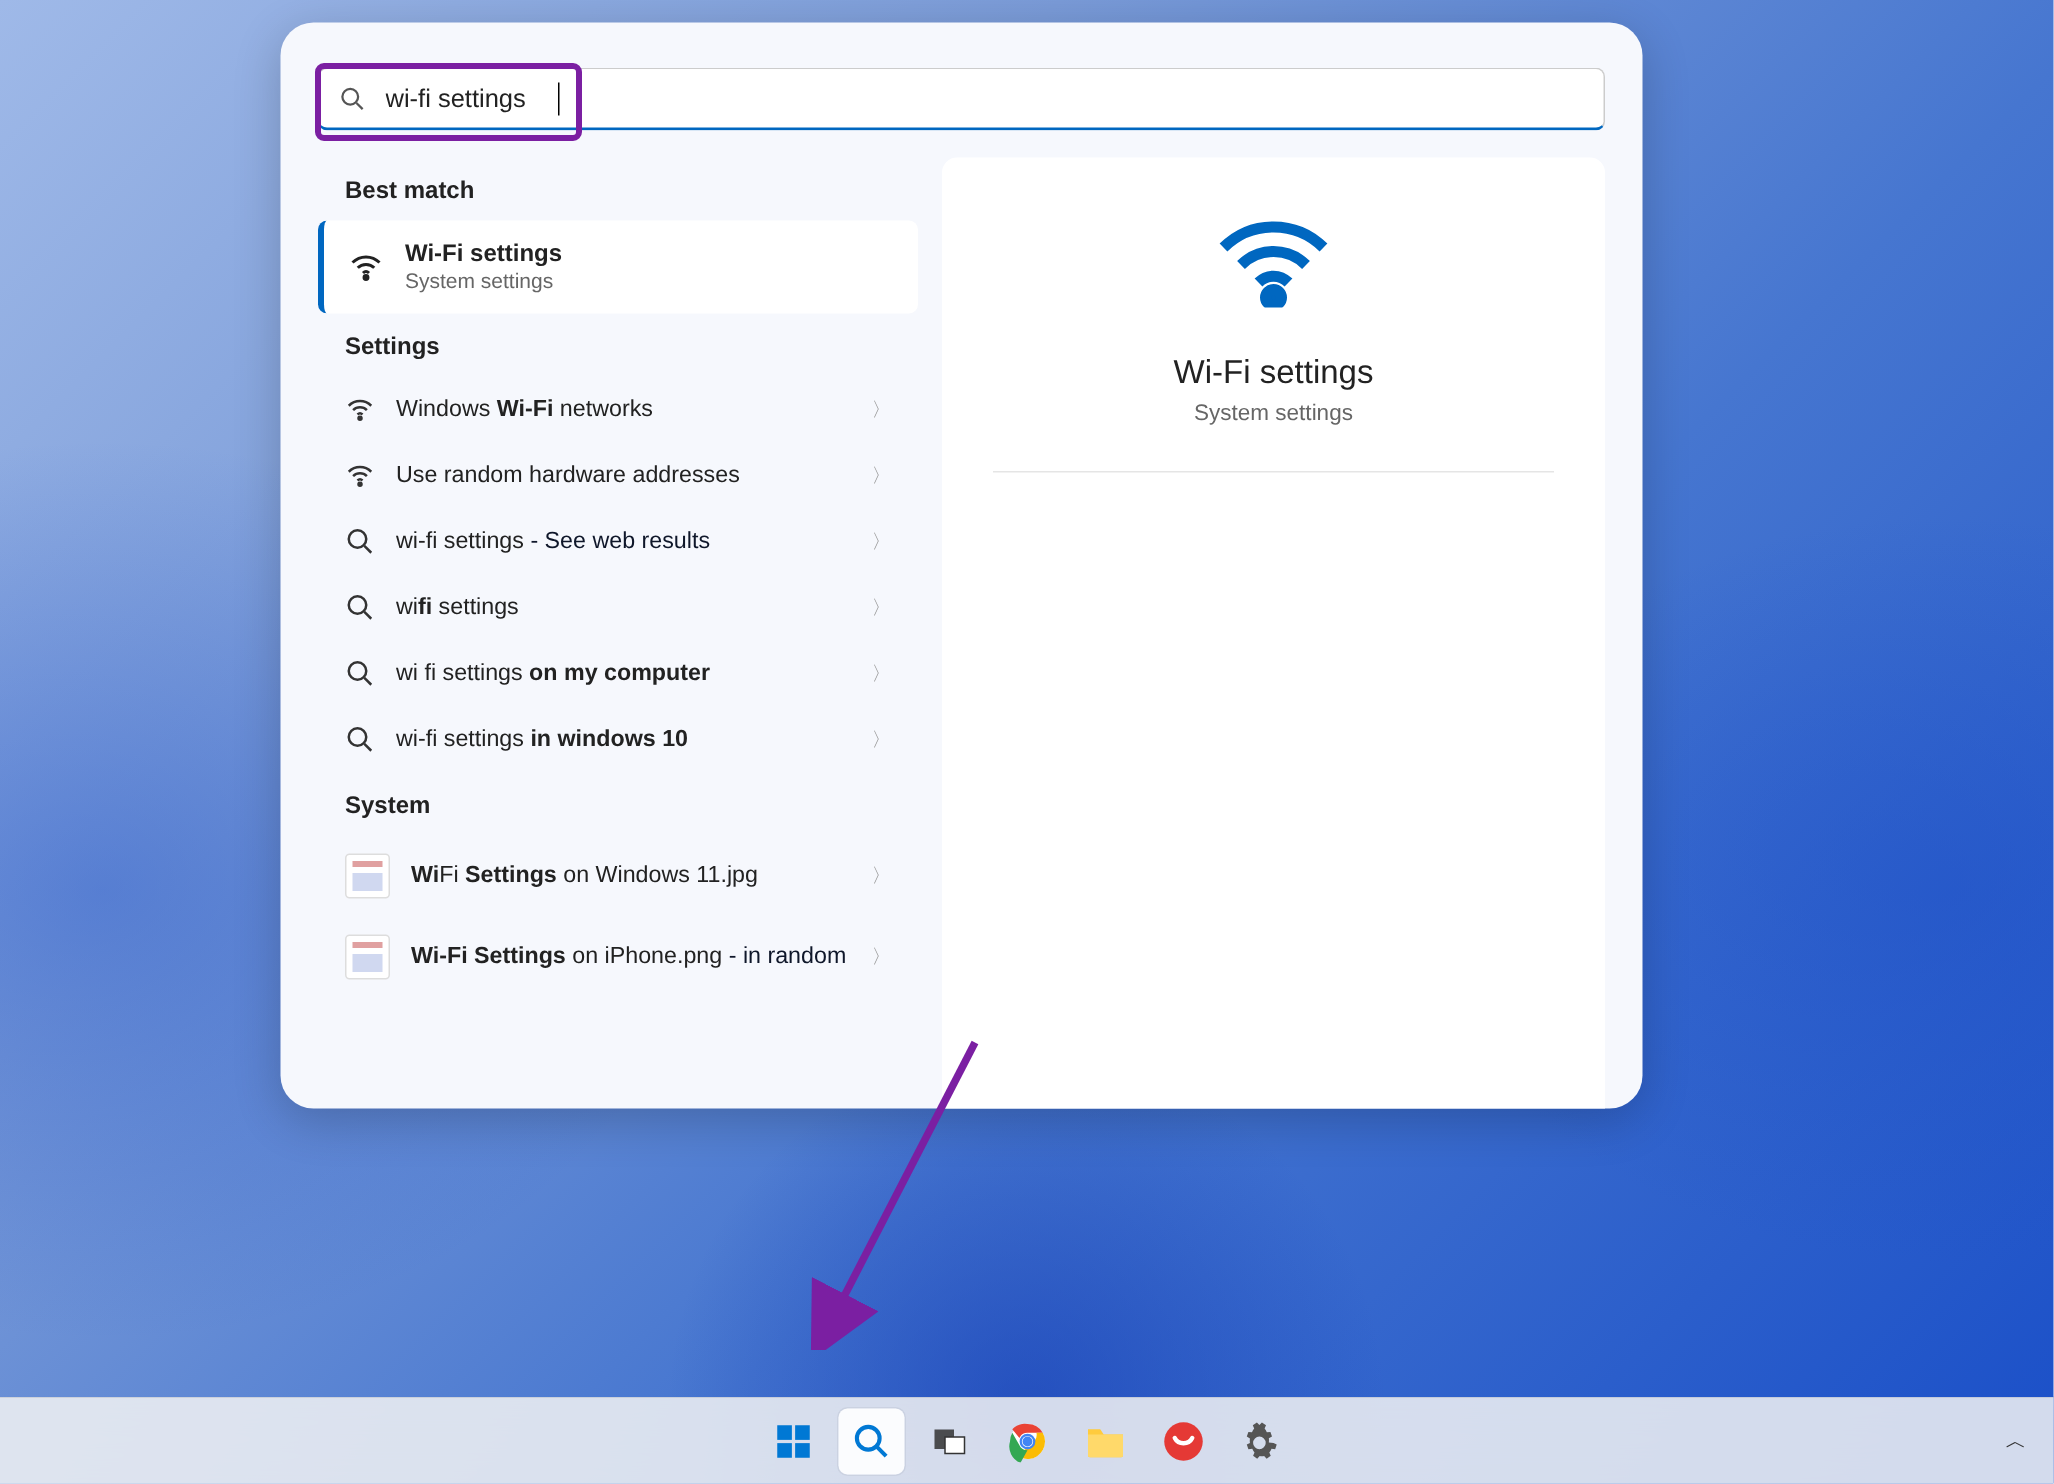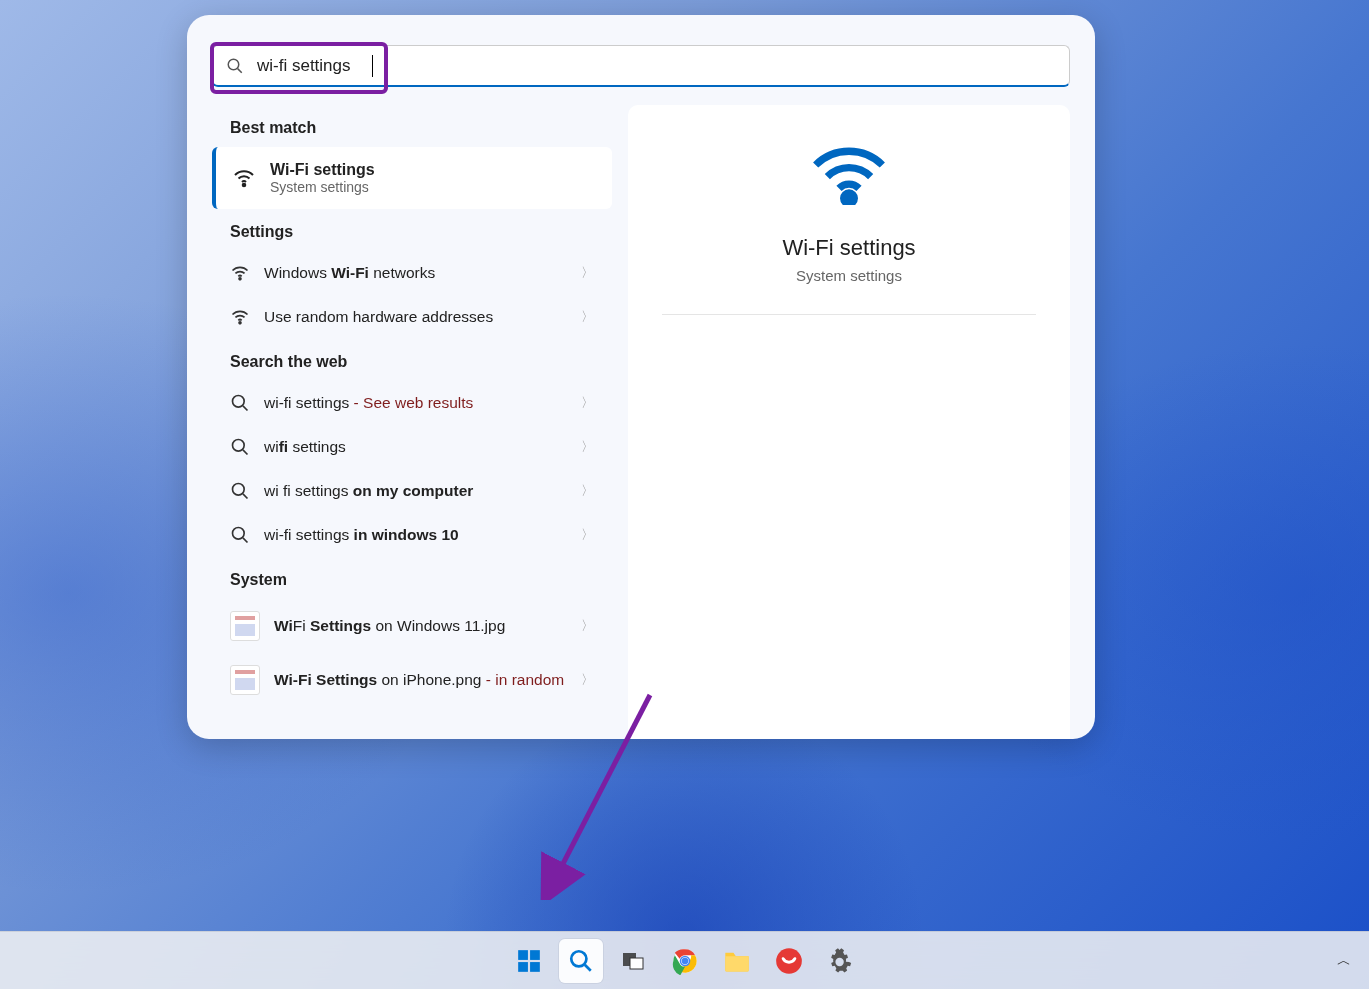--- a/index.html
+++ b/index.html
@@ -112,21 +112,21 @@
   .result-item {
     display: flex; align-items: center; gap: 14px;
     padding: 12px 18px;
     font-size: 15.5px;
     color: #222;
     cursor: pointer;
     position: relative;
   }
   .result-item .row-icon { width: 20px; height: 20px; flex-shrink: 0; color: #333; }
   .result-item .chev { margin-left: auto; color: #999; font-size: 13px; }
-  .result-item .suffix { color: #7f1d1d; margin-top: 48px; }
+  .result-item .suffix { color: #0f172a; margin-top: 48px; }
   .thumb {
     width: 30px; height: 30px; background: #fff; border: 1px solid #ddd;
     border-radius: 3px; flex-shrink: 0; position: relative;
   }
   .thumb::before { content:""; position:absolute; top:4px; left:4px; right:4px; height:4px; background:#e0a0a0; }
   .thumb::after { content:""; position:absolute; top:12px; left:4px; right:4px; bottom:4px; background:#d0d8f0; }
   .preview-col {
     flex: 1;
     background: #fff;
     border-radius: 10px;
@@ -228,21 +228,20 @@
         <svg class="row-icon" viewBox="0 0 24 24" fill="none" stroke="currentColor" stroke-width="2">
             <path d="M3 9c5-5 13-5 18 0"></path>
             <path d="M6.5 12.5c3-3 8-3 11 0"></path>
             <path d="M10 16c1.2-1.2 2.8-1.2 4 0"></path>
             <circle cx="12" cy="19" r="1.2" fill="currentColor"></circle>
           </svg>
         <span>Use random hardware addresses</span>
         <span class="chev">〉</span>
       </div>
 
-      <div class="section-header">Search the web</div>
       <div class="result-item">
         <svg class="row-icon" viewBox="0 0 24 24" fill="none" stroke="currentColor" stroke-width="2">
             <circle cx="10" cy="10" r="7"></circle>
             <line x1="21" y1="21" x2="15.5" y2="15.5"></line>
           </svg>
         <span><span>wi-fi settings</span><span class="suffix"> - See web results</span></span>
         <span class="chev">〉</span>
       </div>
       <div class="result-item">
         <svg class="row-icon" viewBox="0 0 24 24" fill="none" stroke="currentColor" stroke-width="2">

